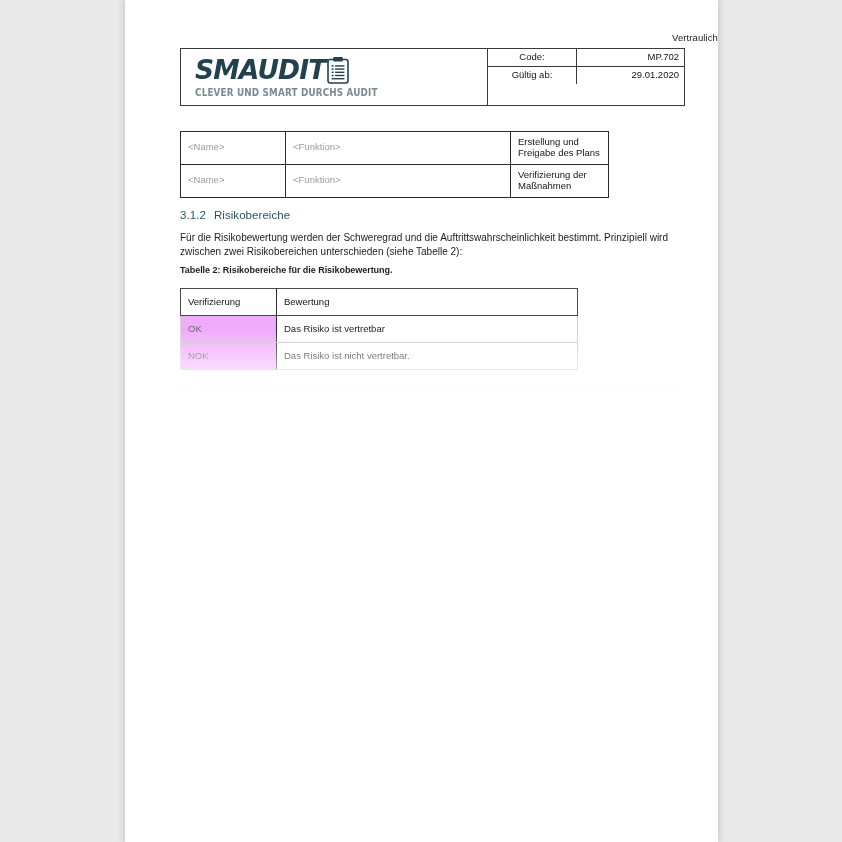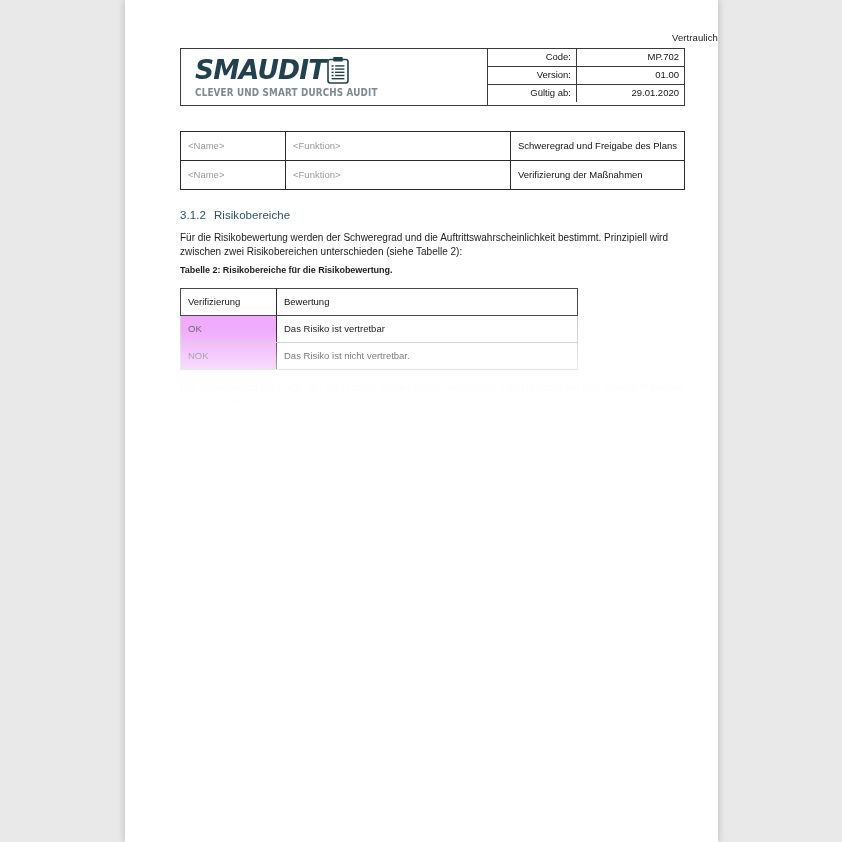--- a/index.html
+++ b/index.html
@@ -112,37 +112,37 @@
     color: #141414;
   }
   table.meta td {
     border: 1px solid #3a3a3a;
     padding: 1.5px 5px 2.5px 5px;
     height: 13px;
     line-height: 1.1;
   }
   table.meta td.k {
     width: 78px;
-    text-align: right;
+    text-align: center;
     margin-left: 24px;
   }
   table.meta td.v {
     text-align: right;
   }
   table.meta tr:first-child td { border-top: none; }
   table.meta tr:last-child  td { border-bottom: none; }
   table.meta td:last-child  { border-right: none; }
   table.meta td:first-child { border-left: none; }
 
   
   .sig-table {
     position: absolute;
     left: 55px;
     top: 131px;
-    width: 505px;
+    width: 429px;
     border-collapse: collapse;
     font-size: 9.5px;
     table-layout: fixed;
   }
   .sig-table td {
     height: 18px;
     padding: 5px 7px 5px 7px;
     border-top: 1px solid #2b2b2b;
     border-bottom: 1px solid #2b2b2b;
     border-left: 1.5px solid #2b2b2b;
@@ -289,39 +289,35 @@
       </div>
 
       <div class="meta-cell">
         <table class="meta">
           <tbody>
             <tr>
               <td class="k">Code:</td>
               <td class="v">MP.702</td>
             </tr>
             <tr>
-              <td class="k">Version:</td>
-              <td class="v">01.00</td>
-            </tr>
-            <tr>
               <td class="k">Gültig ab:</td>
               <td class="v">29.01.2020</td>
             </tr>
           </tbody>
         </table>
       </div>
 
     </div>
 
     <table class="sig-table">
       <tbody>
         <tr>
           <td class="c1 ph">&lt;Name&gt;</td>
           <td class="c2 ph">&lt;Funktion&gt;</td>
-          <td>Schweregrad und Freigabe des Plans</td>
+          <td>Erstellung und Freigabe des Plans</td>
         </tr>
         <tr>
           <td class="c1 ph">&lt;Name&gt;</td>
           <td class="c2 ph">&lt;Funktion&gt;</td>
           <td>Verifizierung der Maßnahmen</td>
         </tr>
       </tbody>
     </table>
 
     <div class="h3">

